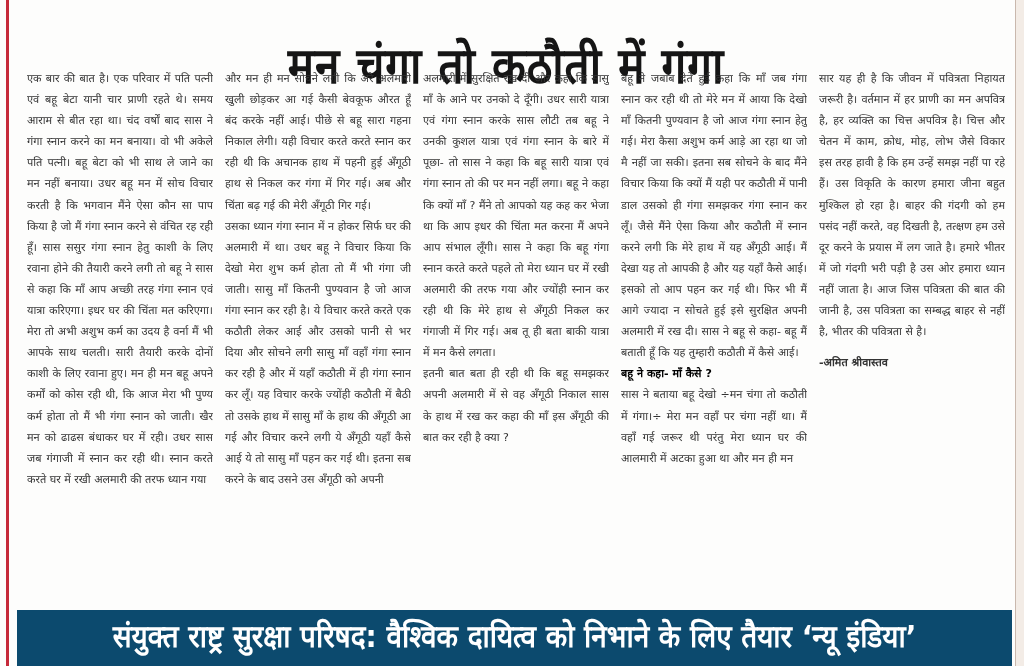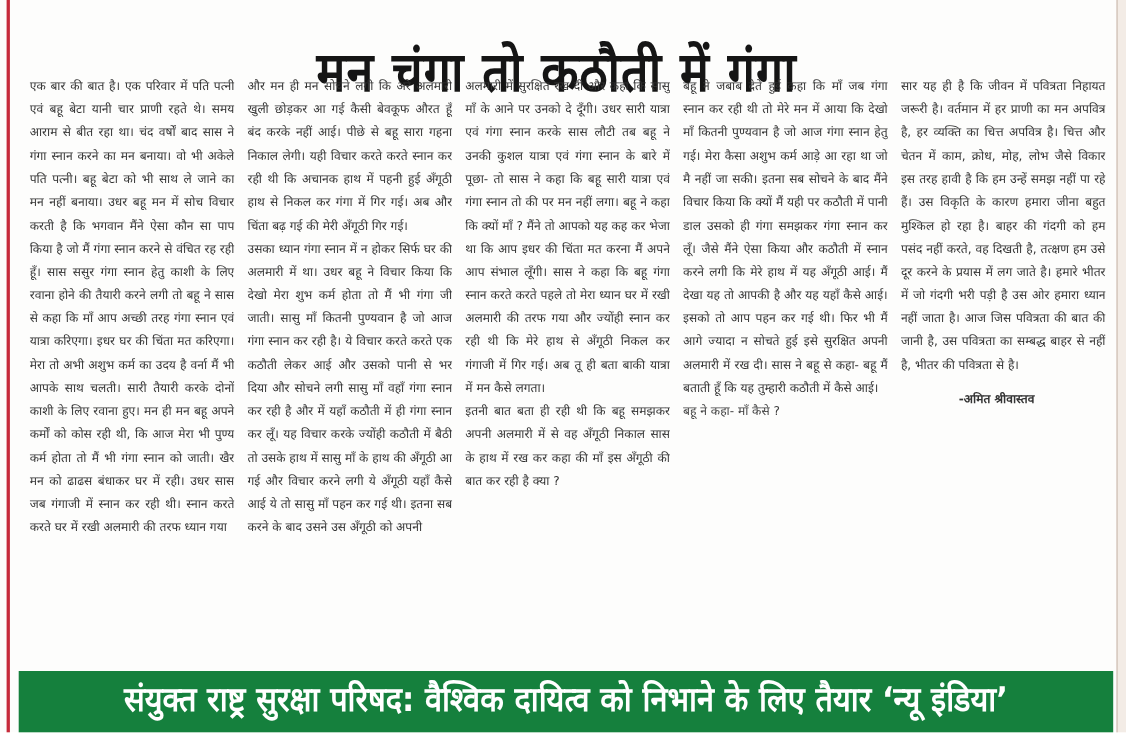--- a/index.html
+++ b/index.html
@@ -61,35 +61,35 @@
       font-size: 11px;
       line-height: 21.1px;
       text-align: justify;
       color: #333;
       overflow: hidden;
     }
     .col p {
       margin: 0;
     }
     .col .bold {
-      font-weight: normal;
-      color: #404040;
+      font-weight: bold;
+      color: #000000;
     }
     .col .byline {
-      text-align: center;
+      text-align: left;
       font-weight: bold;
       margin-top: 10px;
       padding-right: 12px;
     }
     .banner {
       position: absolute;
       left: 17px; top: 610px;
       width: 995px;
       height: 56px;
-      background: #15803d;
+      background: #0c4a6e;
       color: #ffffff;
       text-align: center;
       font-weight: bold;
       font-size: 31px;
       line-height: 52px;
       white-space: nowrap;
       overflow: hidden;
     }
     .banner span {
       display: inline-block;
@@ -112,20 +112,21 @@
       <p>और मन ही मन सोचने लगी कि अरे अलमारी खुली छोड़कर आ गई कैसी बेवकूफ औरत हूँ बंद करके नहीं आई। पीछे से बहू सारा गहना निकाल लेगी। यही विचार करते करते स्नान कर रही थी कि अचानक हाथ में पहनी हुई अँगूठी हाथ से निकल कर गंगा में गिर गई। अब और चिंता बढ़ गई की मेरी अँगूठी गिर गई।</p>
       <p>उसका ध्यान गंगा स्नान में न होकर सिर्फ घर की अलमारी में था। उधर बहू ने विचार किया कि देखो मेरा शुभ कर्म होता तो मैं भी गंगा जी जाती। सासु माँ कितनी पुण्यवान है जो आज गंगा स्नान कर रही है। ये विचार करते करते एक कठौती लेकर आई और उसको पानी से भर दिया और सोचने लगी सासु माँ वहाँ गंगा स्नान कर रही है और में यहाँ कठौती में ही गंगा स्नान कर लूँ। यह विचार करके ज्योंही कठौती में बैठी तो उसके हाथ में सासु माँ के हाथ की अँगूठी आ गई और विचार करने लगी ये अँगूठी यहाँ कैसे आई ये तो सासु माँ पहन कर गई थी। इतना सब करने के बाद उसने उस अँगूठी को अपनी</p>
     </div>
     <div class="col">
       <p>अलमारी में सुरक्षित रख दी और कहा कि सासु माँ के आने पर उनको दे दूँगी। उधर सारी यात्रा एवं गंगा स्नान करके सास लौटी तब बहू ने उनकी कुशल यात्रा एवं गंगा स्नान के बारे में पूछा- तो सास ने कहा कि बहू सारी यात्रा एवं गंगा स्नान तो की पर मन नहीं लगा। बहू ने कहा कि क्यों माँ ? मैंने तो आपको यह कह कर भेजा था कि आप इधर की चिंता मत करना मैं अपने आप संभाल लूँगी। सास ने कहा कि बहू गंगा स्नान करते करते पहले तो मेरा ध्यान घर में रखी अलमारी की तरफ गया और ज्योंही स्नान कर रही थी कि मेरे हाथ से अँगूठी निकल कर गंगाजी में गिर गई। अब तू ही बता बाकी यात्रा में मन कैसे लगता।</p>
       <p>इतनी बात बता ही रही थी कि बहू समझकर अपनी अलमारी में से वह अँगूठी निकाल सास के हाथ में रख कर कहा की माँ इस अँगूठी की बात कर रही है क्या ?</p>
     </div>
     <div class="col">
       <p>बहू ने जबाब देते हुई कहा कि माँ जब गंगा स्नान कर रही थी तो मेरे मन में आया कि देखो माँ कितनी पुण्यवान है जो आज गंगा स्नान हेतु गई। मेरा कैसा अशुभ कर्म आड़े आ रहा था जो मै नहीं जा सकी। इतना सब सोचने के बाद मैंने विचार किया कि क्यों मैं यही पर कठौती में पानी डाल उसको ही गंगा समझकर गंगा स्नान कर लूँ। जैसे मैंने ऐसा किया और कठौती में स्नान करने लगी कि मेरे हाथ में यह अँगूठी आई। मैं देखा यह तो आपकी है और यह यहाँ कैसे आई। इसको तो आप पहन कर गई थी। फिर भी मैं आगे ज्यादा न सोचते हुई इसे सुरक्षित अपनी अलमारी में रख दी। सास ने बहू से कहा- बहू मैं बताती हूँ कि यह तुम्हारी कठौती में कैसे आई।</p>
       <p class="bold">बहू ने कहा- माँ कैसे ?</p>
+      <p>सास ने बताया बहू देखो ÷मन चंगा तो कठौती में गंगा।÷ मेरा मन वहाँ पर चंगा नहीं था। मैं वहाँ गई जरूर थी परंतु मेरा ध्यान घर की आलमारी में अटका हुआ था और मन ही मन</p>
     </div>
     <div class="col">
       <p>सार यह ही है कि जीवन में पवित्रता निहायत जरूरी है। वर्तमान में हर प्राणी का मन अपवित्र है, हर व्यक्ति का चित्त अपवित्र है। चित्त और चेतन में काम, क्रोध, मोह, लोभ जैसे विकार इस तरह हावी है कि हम उन्हें समझ नहीं पा रहे हैं। उस विकृति के कारण हमारा जीना बहुत मुश्किल हो रहा है। बाहर की गंदगी को हम पसंद नहीं करते, वह दिखती है, तत्क्षण हम उसे दूर करने के प्रयास में लग जाते है। हमारे भीतर में जो गंदगी भरी पड़ी है उस ओर हमारा ध्यान नहीं जाता है। आज जिस पवित्रता की बात की जानी है, उस पवित्रता का सम्बद्ध बाहर से नहीं है, भीतर की पवित्रता से है।</p>
       <p class="byline">-अमित श्रीवास्तव</p>
     </div>
   </div>
 
   <div class="banner">
     <span>संयुक्त राष्ट्र सुरक्षा परिषद: वैश्विक दायित्व को निभाने के लिए तैयार ‘न्यू इंडिया’</span>
   </div>

